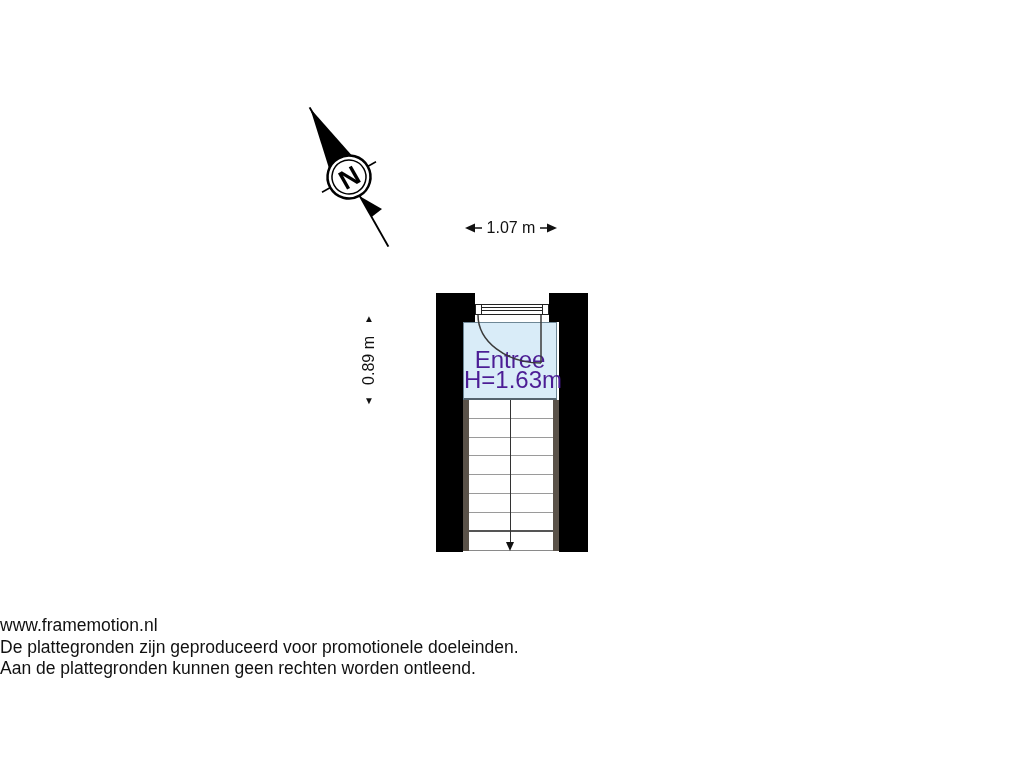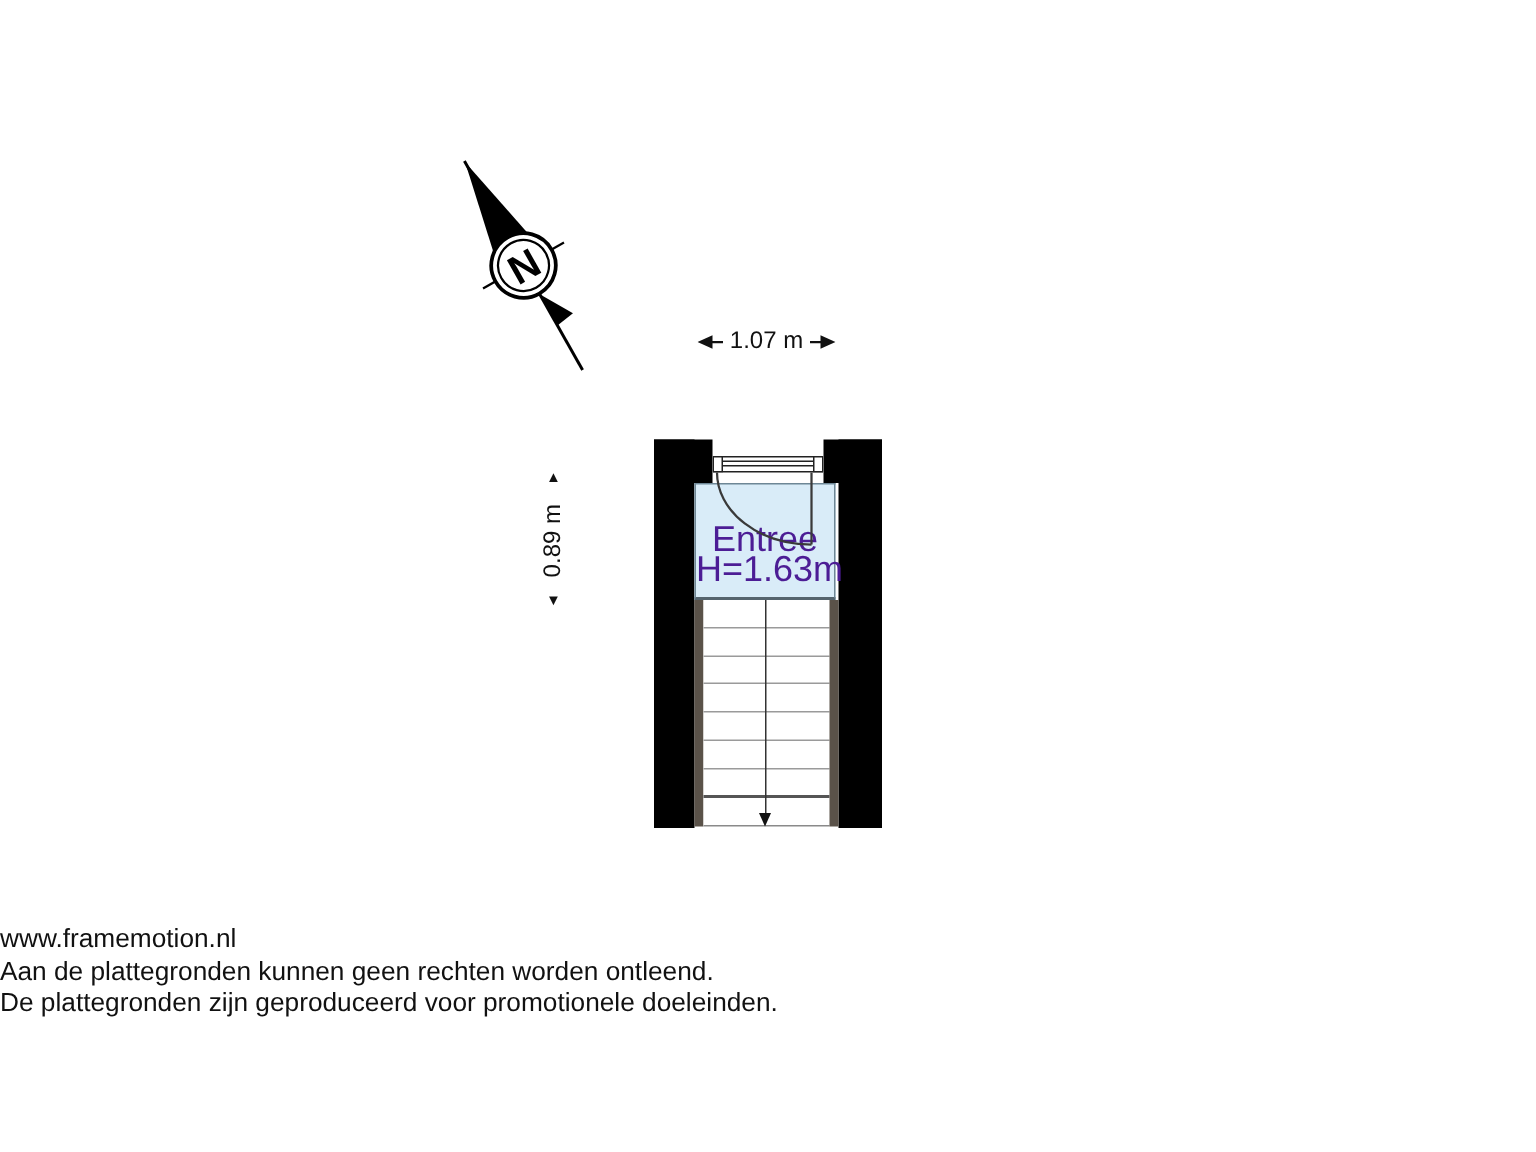--- a/index.html
+++ b/index.html
@@ -228,17 +228,17 @@
           <div class="tread"></div>
         </div>
       <div class="stringer"></div>
     </div>
     <div class="stair-centerline"></div>
     <div class="stair-arrow"></div>
   </div>
 
   <div id="footer">
     <div>www.framemotion.nl</div>
+    <div>De plattegronden zijn geproduceerd voor promotionele doeleinden.</div>
     <div>Aan de plattegronden kunnen geen rechten worden ontleend.</div>
-    <div>De plattegronden zijn geproduceerd voor promotionele doeleinden.</div>
   </div>
 
 </div>
 
 </body></html>

